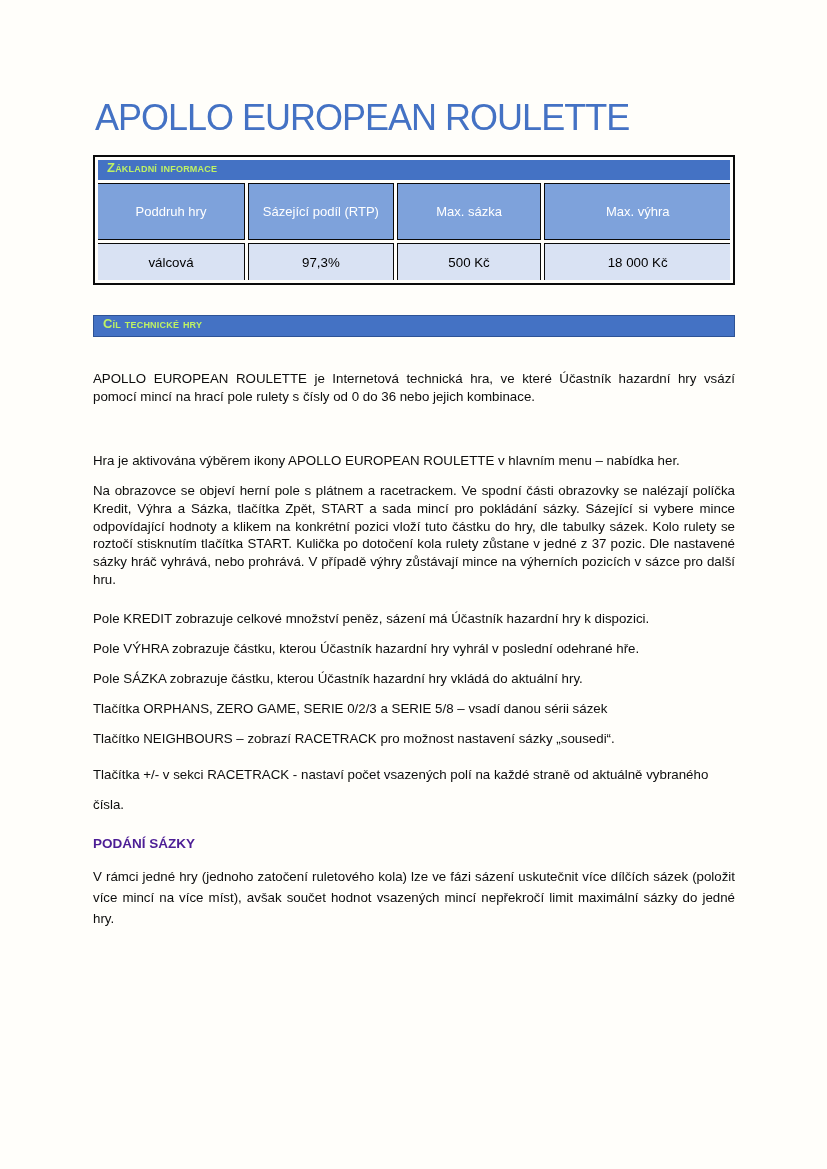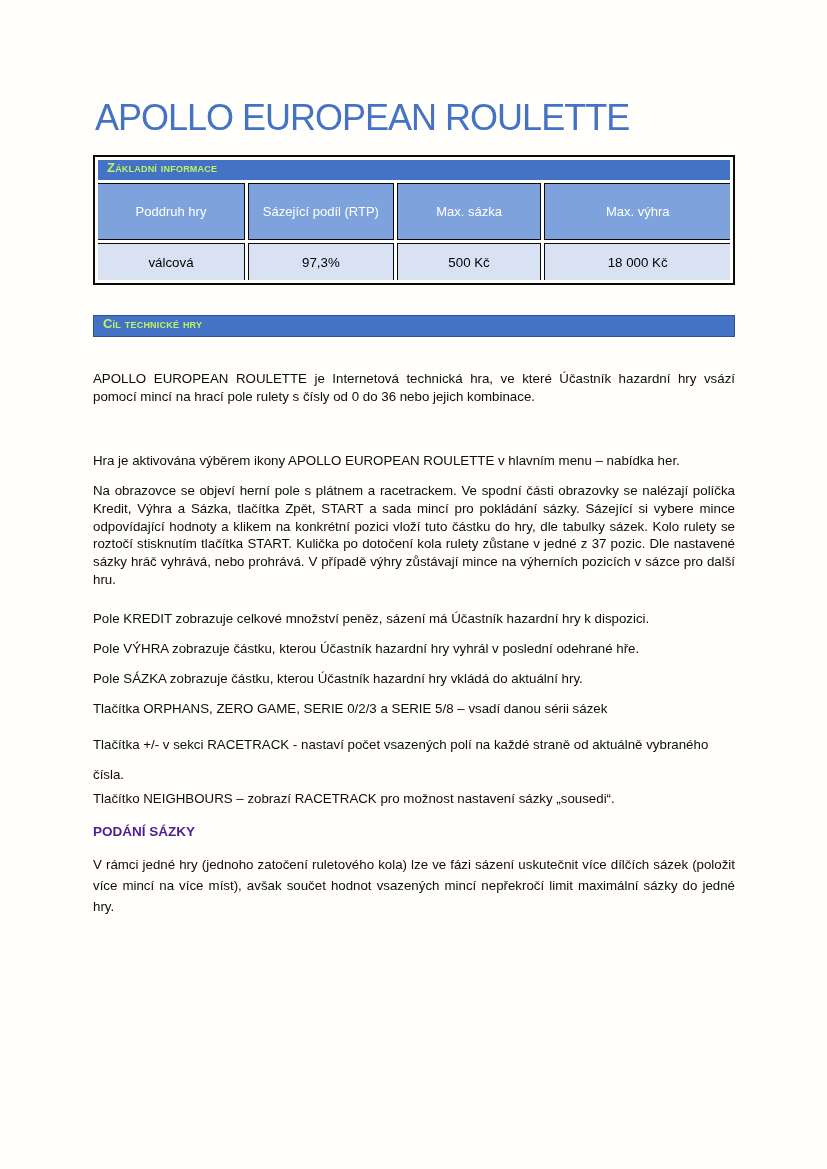--- a/index.html
+++ b/index.html
@@ -129,19 +129,19 @@
 
   <div class="bar standalone">Cíl technické hry</div>
   <p class="body-text justify goal-para">APOLLO EUROPEAN ROULETTE je Internetová technická hra, ve které Účastník hazardní hry vsází pomocí mincí na hrací pole rulety s čísly od 0 do 36 nebo jejich kombinace.</p>
 
   <p class="body-text">Hra je aktivována výběrem ikony APOLLO EUROPEAN ROULETTE v hlavním menu – nabídka her.</p>
   <p class="body-text justify multi">Na obrazovce se objeví herní pole s plátnem a racetrackem. Ve spodní části obrazovky se nalézají políčka Kredit, Výhra a Sázka, tlačítka Zpět, START a sada mincí pro pokládání sázky. Sázející si vybere mince odpovídající hodnoty a klikem na konkrétní pozici vloží tuto částku do hry, dle tabulky sázek. Kolo rulety se roztočí stisknutím tlačítka START. Kulička po dotočení kola rulety zůstane v jedné z 37 pozic. Dle nastavené sázky hráč vyhrává, nebo prohrává. V případě výhry zůstávají mince na výherních pozicích v sázce pro další hru.</p>
   <p class="body-text">Pole KREDIT zobrazuje celkové množství peněz, sázení má Účastník hazardní hry k dispozici.</p>
   <p class="body-text">Pole VÝHRA zobrazuje částku, kterou Účastník hazardní hry vyhrál v poslední odehrané hře.</p>
   <p class="body-text">Pole SÁZKA zobrazuje částku, kterou Účastník hazardní hry vkládá do aktuální hry.</p>
   <p class="body-text">Tlačítka ORPHANS, ZERO GAME, SERIE 0/2/3 a SERIE 5/8 – vsadí danou sérii sázek</p>
+  <p class="body-text">Tlačítko NEIGHBOURS – zobrazí RACETRACK pro možnost nastavení sázky „sousedi“.</p>
   <p class="body-text loose">Tlačítka +/- v sekci RACETRACK - nastaví počet vsazených polí na každé straně od aktuálně vybraného čísla.</p>
-  <p class="body-text">Tlačítko NEIGHBOURS – zobrazí RACETRACK pro možnost nastavení sázky „sousedi“.</p>
 
   <h2 class="subheading">PODÁNÍ SÁZKY</h2>
   <p class="body-text justify final-para">V rámci jedné hry (jednoho zatočení ruletového kola) lze ve fázi sázení uskutečnit více dílčích sázek (položit více mincí na více míst), avšak součet hodnot vsazených mincí nepřekročí limit maximální sázky do jedné hry.</p>
 
 </div>
 
 </body></html>

